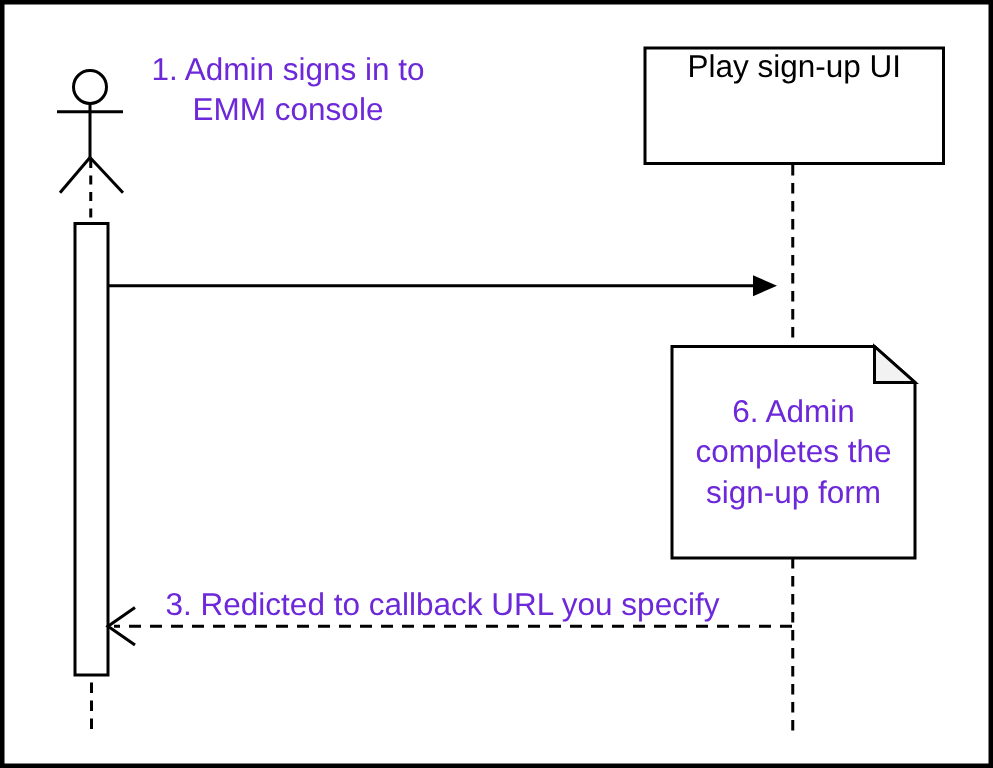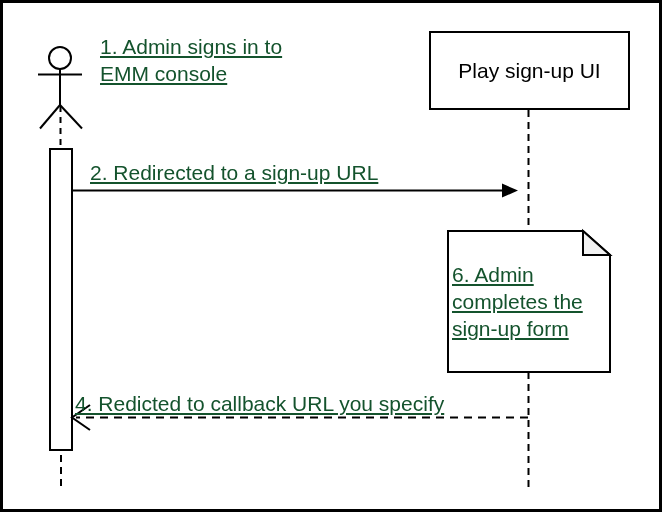--- a/index.html
+++ b/index.html
@@ -15,25 +15,25 @@
     background: #ffffff;
     overflow: hidden;
   }
   .shapes {
     position: absolute;
     left: 0;
     top: 0;
   }
   .label {
     position: absolute;
-    color: #14532d;
+    color: #6d28d9;
     font-size: 21px;
     line-height: 27px;
+    text-align: center;
     white-space: normal;
-    text-decoration: underline;
   }
   .m1-label {
     left: 100px;
     top: 33px;
     width: 184px;
   }
   .m2-label {
     left: 90px;
     top: 159px;
     width: 440px;
@@ -48,21 +48,20 @@
   .participant-box {
     position: absolute;
     left: 429px;
     top: 31px;
     width: 201px;
     height: 79px;
     box-sizing: border-box;
     border: 2px solid #000000;
     background: #ffffff;
     display: flex;
-    align-items: center;
     justify-content: center;
     font-size: 21px;
     color: #000000;
   }
   .note-label {
     left: 452px;
     top: 261px;
     width: 154px;
     line-height: 27px;
   }
@@ -109,19 +108,18 @@
       <polyline points="90,405 72,417.5 90,430" fill="none" stroke="#000000" stroke-width="2"></polyline>
     </g>
   </svg>
 
   <div class="label m1-label">1. Admin signs in to EMM console</div>
 
   <div class="participant-box">
     <span>Play sign-up UI</span>
   </div>
 
-  <div class="label m2-label">2. Redirected to a sign-up URL</div>
 
   <div class="label note-label">6. Admin completes the sign-up form</div>
 
-  <div class="label m4-label">4. Redicted to callback URL you specify</div>
+  <div class="label m4-label">3. Redicted to callback URL you specify</div>
 
 </div>
 
 </body></html>

